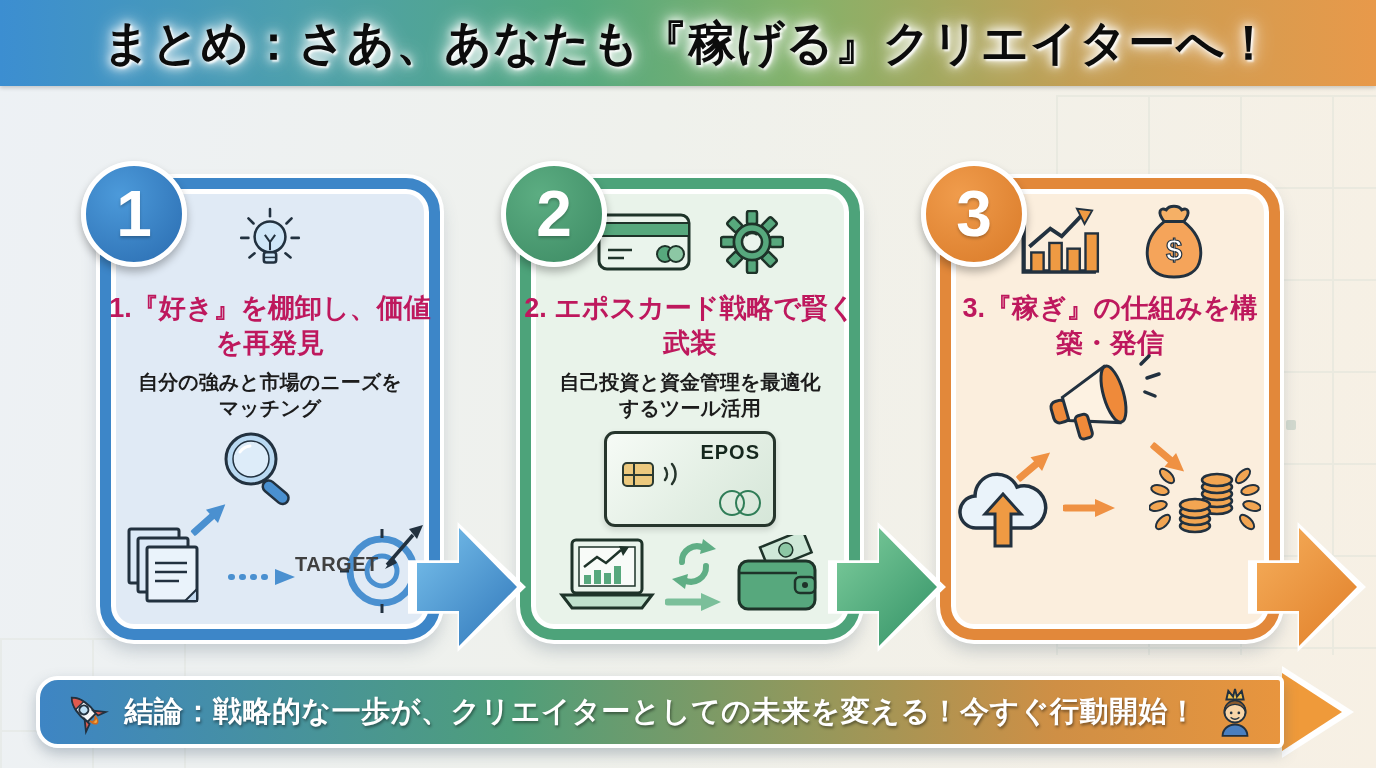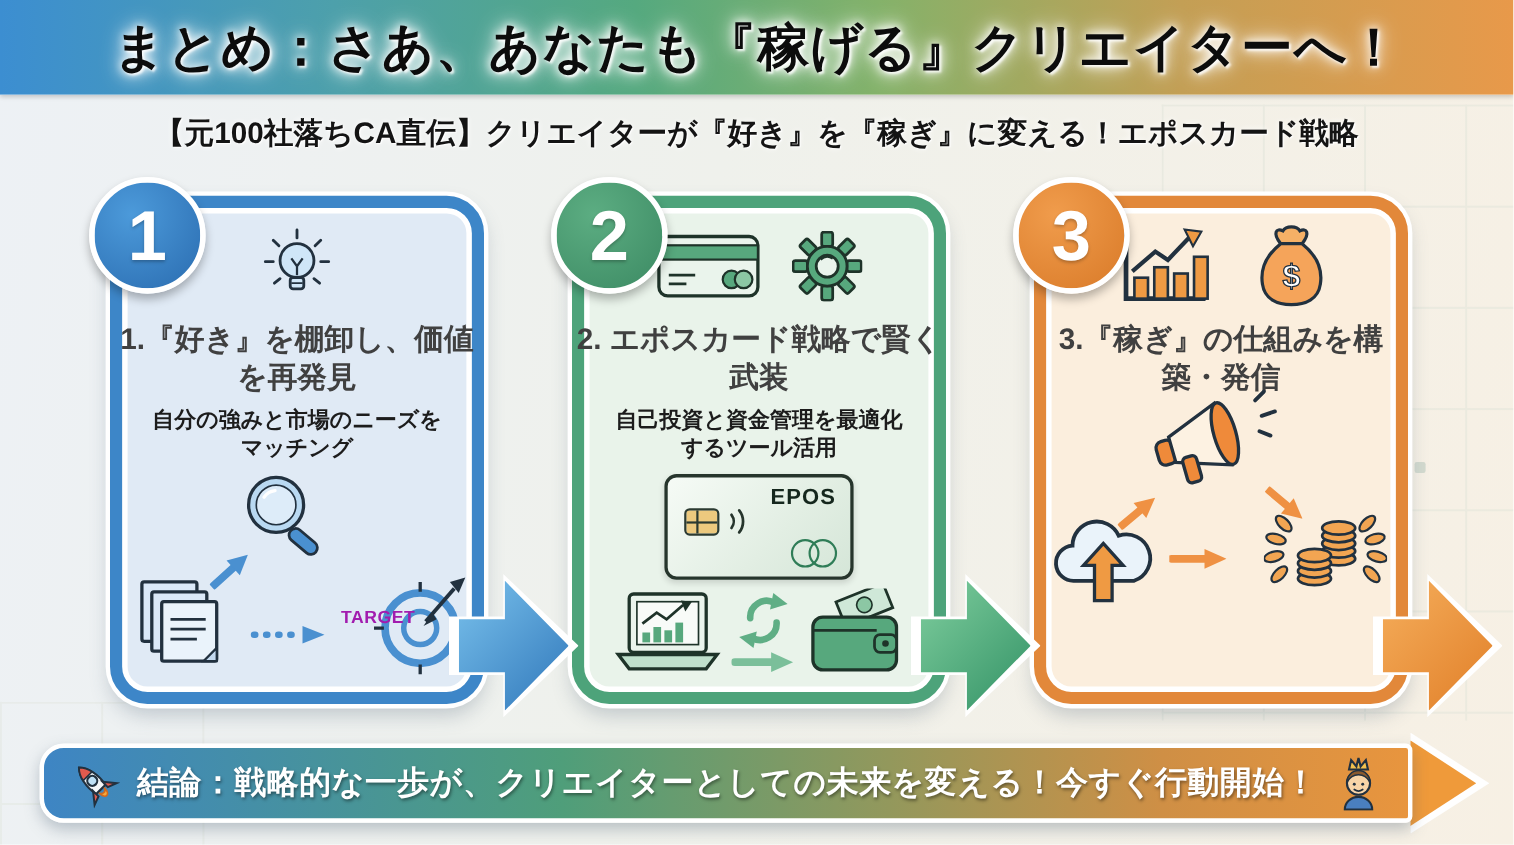--- a/index.html
+++ b/index.html
@@ -42,21 +42,21 @@
     border:5px solid #fff; color:#fff; font-size:64px; font-weight:800; z-index:6;
     display:flex; align-items:center; justify-content:center;
     box-shadow:0 5px 9px rgba(0,0,0,.28); text-shadow:0 2px 3px rgba(0,0,0,.25); }
   .num1 { background:radial-gradient(circle at 35% 30%,#4c9ada,#2a6cb0); }
   .num2 { background:radial-gradient(circle at 35% 30%,#5cad82,#3c8a63); }
   .num3 { background:radial-gradient(circle at 35% 30%,#f09c4c,#d97a28); }
 
   .card-inner { position:absolute; inset:0; display:flex; flex-direction:column; align-items:center; padding-top:12px; }
   .icon-row { display:flex; align-items:center; justify-content:center; gap:28px; height:82px; }
   .card-title { margin-top:8px; width:344px; text-align:center; font-size:27px; font-weight:800;
-    color:#404040; line-height:1.28; }
+    color:#be185d; line-height:1.28; }
   .card-desc { margin-top:9px; width:278px; text-align:center; font-size:20px; font-weight:700;
     color:#1c1c1c; line-height:1.3; }
   .cluster { position:relative; width:318px; flex:1; }
 
   
   .step-arrow { position:absolute; width:118px; height:148px; z-index:5; }
   .sa-outline { position:absolute; inset:0; background:#fff;
     clip-path:polygon(0 32%,42% 32%,42% 6%,100% 50%,42% 94%,42% 68%,0 68%);
     filter:drop-shadow(0 4px 6px rgba(50,80,110,.35)); }
   .sa-fill { position:absolute; inset:7px 9px;
@@ -68,21 +68,21 @@
   .arrow2 { left:828px; top:335px; }
   .arrow3 { left:1248px; top:335px; }
 
   
   .magnifier { position:absolute; left:98px; top:0; }
   .arrow-up-right { position:absolute; left:76px; top:88px; transform:rotate(-42deg); }
   .docs { position:absolute; left:10px; top:96px; }
   .dotted-arrow { position:absolute; left:116px; top:146px; }
   .target-wrap { position:absolute; left:184px; top:102px; width:134px; height:92px; }
   .target-rings { position:absolute; right:2px; top:0; }
-  .target-text { position:absolute; left:15px; top:30px; font-size:16px; font-weight:800; color:#a21caf; letter-spacing:.5px; }
+  .target-text { position:absolute; left:0; top:30px; font-size:20px; font-weight:800; color:#404040; letter-spacing:.5px; }
 
   
   .epos-card { position:relative; margin-top:10px; width:172px; height:96px; border:3px solid #26352c;
     border-radius:11px; background:linear-gradient(135deg,#f6fbf6 0%,#e2eee3 60%,#d5e6d8 100%);
     box-shadow:0 3px 6px rgba(0,0,0,.14); }
   .epos-label { position:absolute; top:7px; right:13px; font-size:20px; font-weight:700; color:#15271d; letter-spacing:1px; }
   .chip { position:absolute; top:28px; left:15px; width:32px; height:25px; border:2px solid #2b3a31; border-radius:5px;
     background:linear-gradient(#ecc97e 0 100%); }
   .chip::before { content:""; position:absolute; left:9px; top:0; bottom:0; width:2px; background:#2b3a31; }
   .chip::after  { content:""; position:absolute; left:0; right:0; top:10px; height:2px; background:#2b3a31; }
@@ -123,23 +123,20 @@
   <div class="circuit right"></div>
   <div class="circuit left"></div>
   <div class="cdot" style="right:290px; top:215px;"></div>
   <div class="cdot" style="right:160px; top:290px;"></div>
   <div class="cdot" style="right:80px; top:420px;"></div>
 
   <div class="header">
     <div class="header-title">まとめ：さあ、あなたも『稼げる』クリエイターへ！</div>
   </div>
 
-  <div class="subheader">
-    <div class="subheader-text">【元100社落ちCA直伝】クリエイターが『好き』を『稼ぎ』に変える！エポスカード戦略</div>
-  </div>
 
   <div class="cards">
 
     <div class="card card1">
       <div class="num num1">1</div>
       <div class="card-inner">
         <div class="icon-row">
           <svg width="72" height="74" viewBox="0 0 70 72">
             <g stroke="#22313f" stroke-width="2.5" fill="none" stroke-linecap="round">
               <line x1="35" y1="4" x2="35" y2="11"></line>

